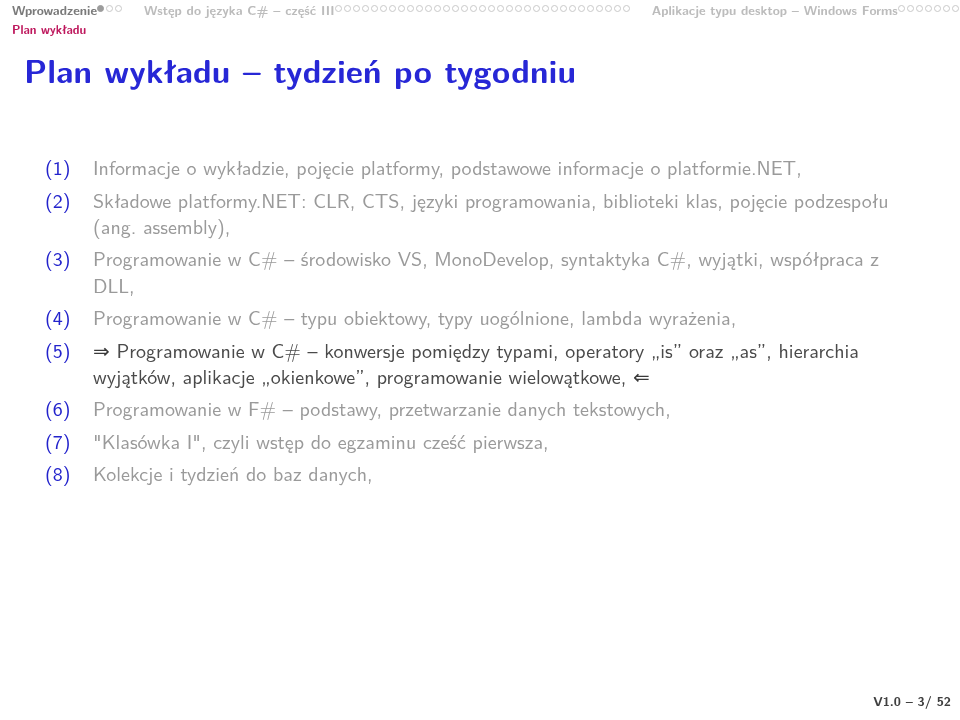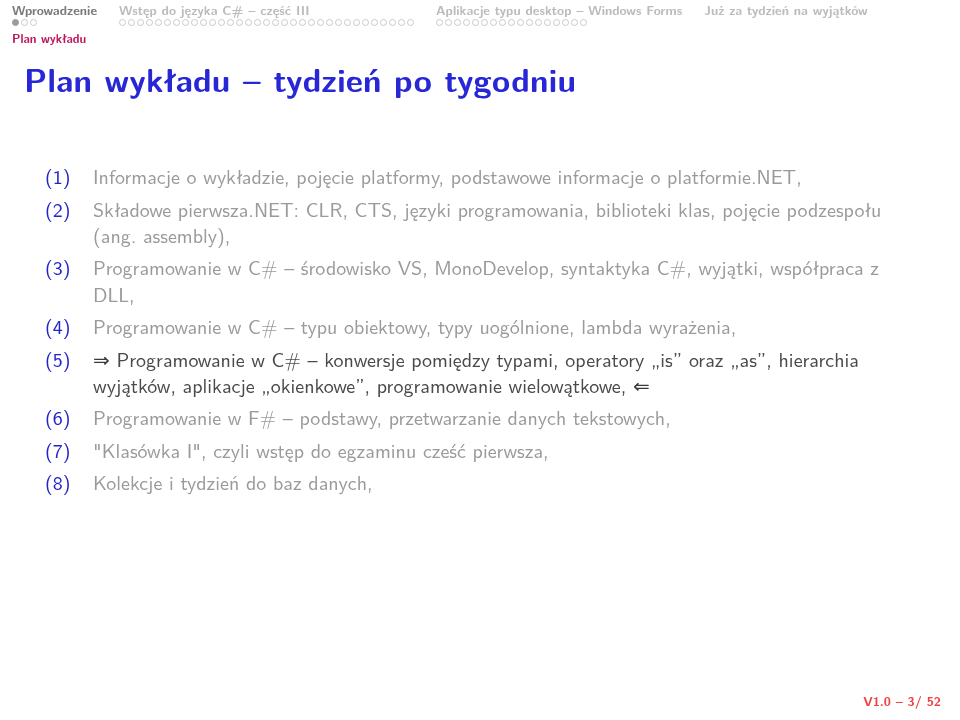--- a/index.html
+++ b/index.html
@@ -22,21 +22,21 @@
   .navbar {
     display: flex;
     gap: 22px;
     padding: 3px 12px 0 12px;
     font-size: 13px;
     font-weight: 700;
     color: #bcbcbc;
     align-items: flex-start;
     white-space: nowrap;
   }
-  .navbar .navitem { display: flex; flex-direction: column; align-items: flex-start; }
+  .navbar .navitem { display: flex; flex-direction: row; align-items: flex-start; }
   .navbar .navitem .label { line-height: 1.1; }
   .navbar .navitem.active .label { color: #7a7a7a; }
   .navbar .dots-row {
     display: flex;
     gap: 2px;
     margin-top: 2px;
   }
   .dot {
     width: 7px;
     height: 7px;
@@ -87,24 +87,24 @@
     top: 0;
     color: #2323cc;
     font-weight: 400;
   }
   ol.plan > li.current { color: #4a4a4a; }
   ol.plan > li.current .arrow { color: #3a3a3a; }
   .arrow { font-weight: 400; }
   .footer {
     position: absolute;
     bottom: 10px;
-    right: 19px;
+    right: 9px;
     font-size: 13px;
     font-weight: 700;
-    color: #ef4444;
+    color: #404040;
   }
 </style>
 </head>
 <body>
 
 <div class="slide">
 
   <div class="navbar" id="navbar">
       <div class="navitem active">
         <div class="label">Wprowadzenie</div>
@@ -179,21 +179,21 @@
       </div>
     </div>
 
   <div class="subsection">Plan wykładu</div>
 
   <div class="title">Plan wykładu – tydzień po tygodniu</div>
 
   <div class="content">
     <ol class="plan" id="plan-list">
         <li><span>Informacje o wykładzie, pojęcie platformy, podstawowe informacje o platformie.NET,</span></li>
-        <li><span>Składowe pierwsza.NET: CLR, CTS, języki programowania, biblioteki klas, pojęcie podzespołu (ang. assembly),</span></li>
+        <li><span>Składowe platformy.NET: CLR, CTS, języki programowania, biblioteki klas, pojęcie podzespołu (ang. assembly),</span></li>
         <li><span>Programowanie w C# – środowisko VS, MonoDevelop, syntaktyka C#, wyjątki, współpraca z DLL,</span></li>
         <li><span>Programowanie w C# – typu obiektowy, typy uogólnione, lambda wyrażenia,</span></li>
         <li class="current"><span class="arrow">⇒ </span><span>Programowanie w C# – konwersje pomiędzy typami, operatory „is” oraz „as”, hierarchia wyjątków, aplikacje „okienkowe”, programowanie wielowątkowe,</span><span class="arrow"> ⇐</span></li>
         <li><span>Programowanie w F# – podstawy, przetwarzanie danych tekstowych,</span></li>
         <li><span>"Klasówka I", czyli wstęp do egzaminu cześć pierwsza,</span></li>
         <li><span>Kolekcje i tydzień do baz danych,</span></li>
       </ol>
   </div>
 
   <div class="footer">V1.0 – 3/ 52</div>

